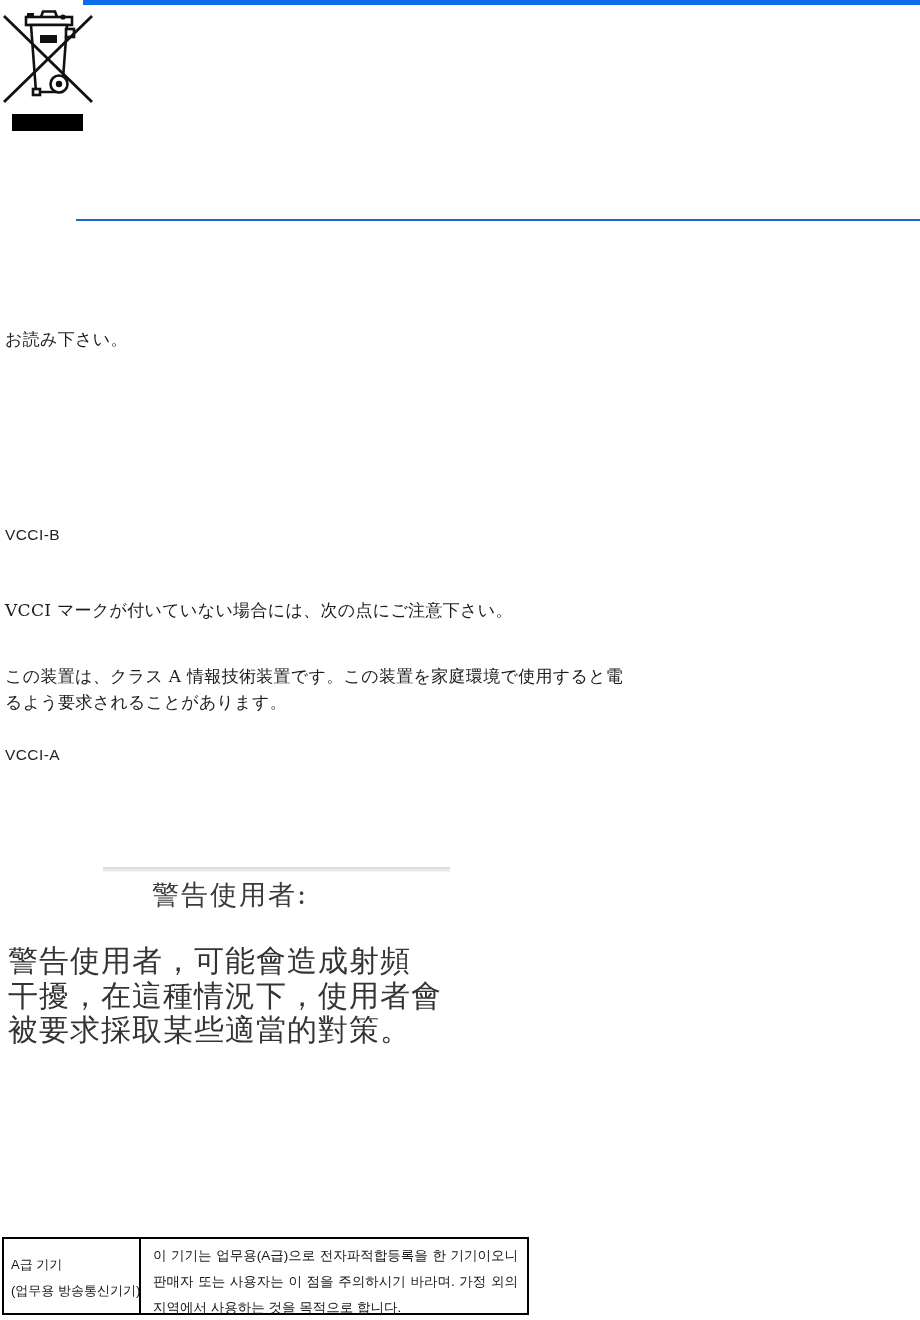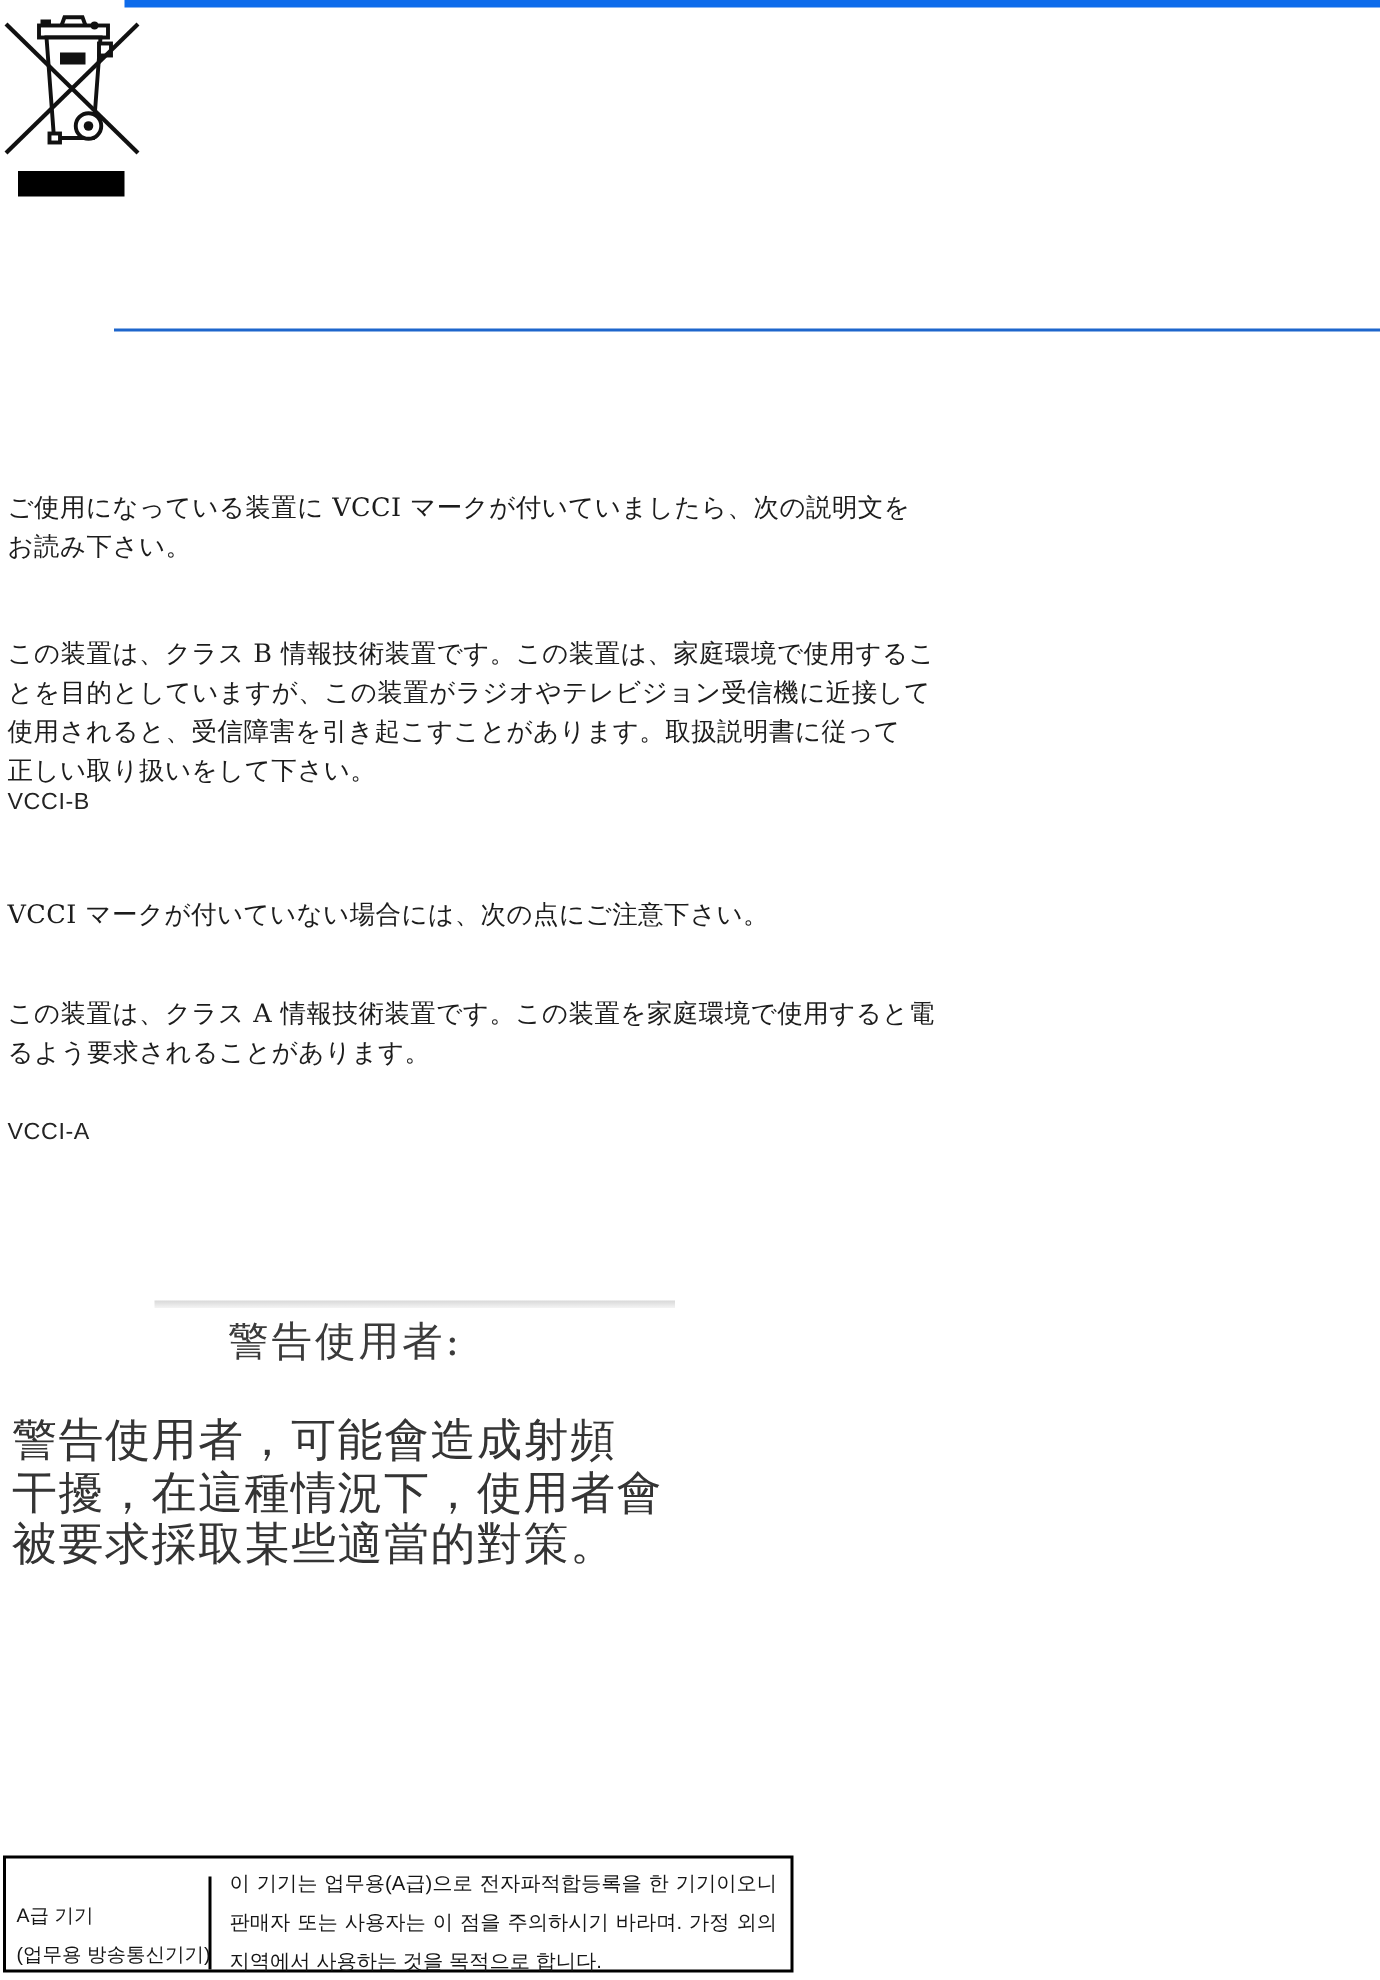--- a/index.html
+++ b/index.html
@@ -24,21 +24,21 @@
   .tw-title { position:absolute; left:0; top:879px; width:460px; text-align:center;
             font-size:27px; line-height:32px; color:#3b3b3b; letter-spacing:2px; }
   .tw-body { position:absolute; left:8px; top:944px; width:452px;
             font-size:30px; line-height:34.5px; color:#343434; letter-spacing:1px; }
   .tw-body .tl { white-space:nowrap; }
 
   .ko-table { position:absolute; left:2px; top:1237px; width:527px; height:78px;
             border:2px solid #000; box-sizing:border-box; display:flex;
             font-family:"Liberation Sans","DejaVu Sans",sans-serif; color:#161616; background:#fff; }
   .ko-left { width:137px; box-sizing:border-box; border-right:2px solid #000;
-            padding:13px 4px 0 7px; font-size:13px; line-height:26px; white-space:nowrap;margin-top:12px; }
+            padding:13px 4px 0 7px; font-size:13px; line-height:26px; white-space:nowrap; }
   .ko-right { flex:1; box-sizing:border-box; padding:4px 9px 0 12px;
             font-size:13.5px; line-height:26px; }
   .ko-right .jline { text-align:justify; text-align-last:justify; }
 </style>
 </head>
 <body>
 
 <div class="page">
 
   <div class="accent-bar" style="background: rgb(14, 107, 235);"></div>
@@ -61,30 +61,23 @@
         <line x1="4" y1="12" x2="92" y2="98"></line>
         <line x1="92" y1="12" x2="4" y2="98"></line>
       </g>
     </svg>
   </div>
   <div class="weee-blackbar"></div>
 
   <div class="divider" style="background: rgb(30, 102, 204);"></div>
 
   <div class="jp-par" style="top:326px;">
-    <div class="tl">ご使用になっている装置に VCCI マークが付いていましたら、次の説明文を</div>
     <div class="tl">お読み下さい。</div>
   </div>
 
-  <div class="jp-par" style="top:423px;">
-    <div class="tl">この装置は、クラス B 情報技術装置です。この装置は、家庭環境で使用するこ</div>
-    <div class="tl">とを目的としていますが、この装置がラジオやテレビジョン受信機に近接して</div>
-    <div class="tl">使用されると、受信障害を引き起こすことがあります。取扱説明書に従って</div>
-    <div class="tl">正しい取り扱いをして下さい。</div>
-  </div>
   <div class="vcci-label" style="top:527px;">VCCI-B</div>
 
   <div class="jp-par" style="top:597px;">
     <div class="tl">VCCI マークが付いていない場合には、次の点にご注意下さい。</div>
   </div>
 
   <div class="jp-par" style="top:663px;">
     <div class="tl">この装置は、クラス A 情報技術装置です。この装置を家庭環境で使用すると電</div>
     <div class="tl">るよう要求されることがあります。</div>
   </div>

